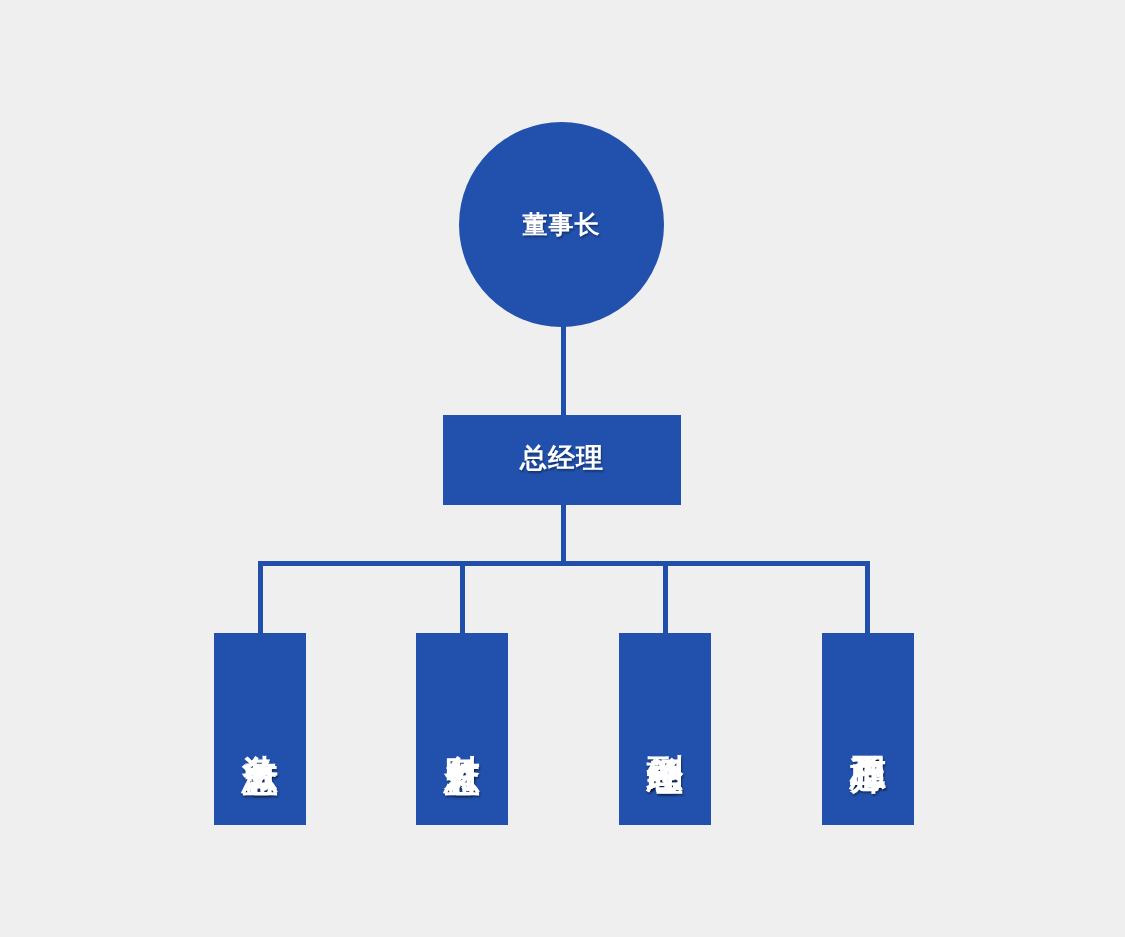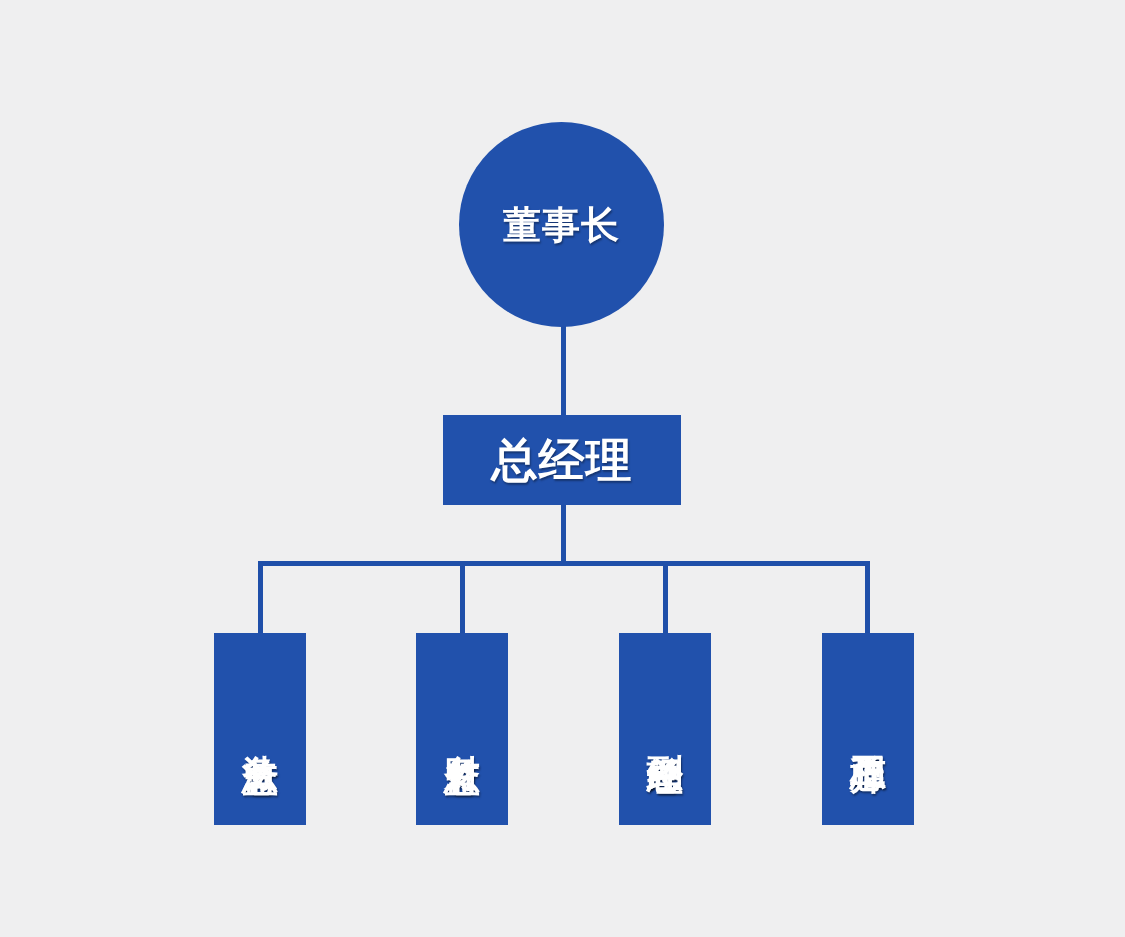--- a/index.html
+++ b/index.html
@@ -29,29 +29,29 @@
     line-height: 1;
   }
   
   .circle {
     left: 459px;
     top: 122px;
     width: 205px;
     height: 205px;
     border-radius: 50%;
   }
-  .circle .node-label { font-size: 38px; letter-spacing: 1px; }
+  .circle .node-label { font-size: 25px; letter-spacing: 1px; }
   
   .gm-box {
     left: 443px;
     top: 415px;
     width: 238px;
     height: 90px;
   }
-  .gm-box .node-label { font-size: 46px; letter-spacing: 1px; }
+  .gm-box .node-label { font-size: 27px; letter-spacing: 1px; font-family: Liberation Mono, monospace; }
   
   .vbox {
     top: 633px;
     width: 92px;
     height: 192px;
   }
   .vbox .node-label {
     writing-mode: vertical-rl;
     text-orientation: upright;
     font-size: 36px;

